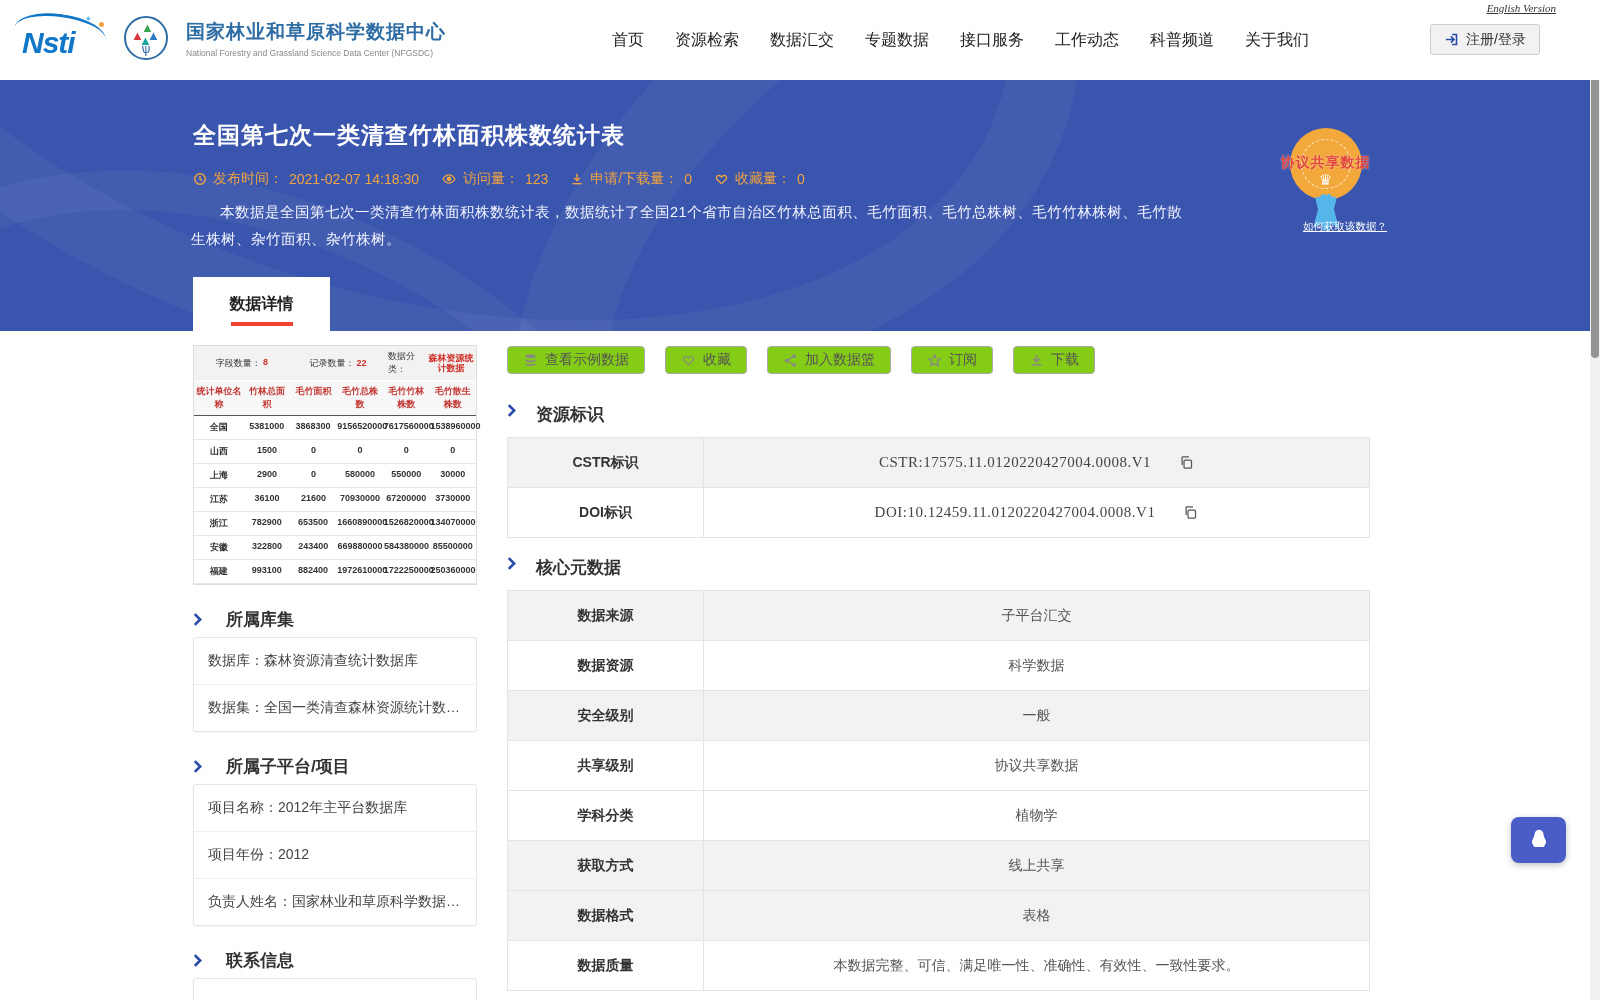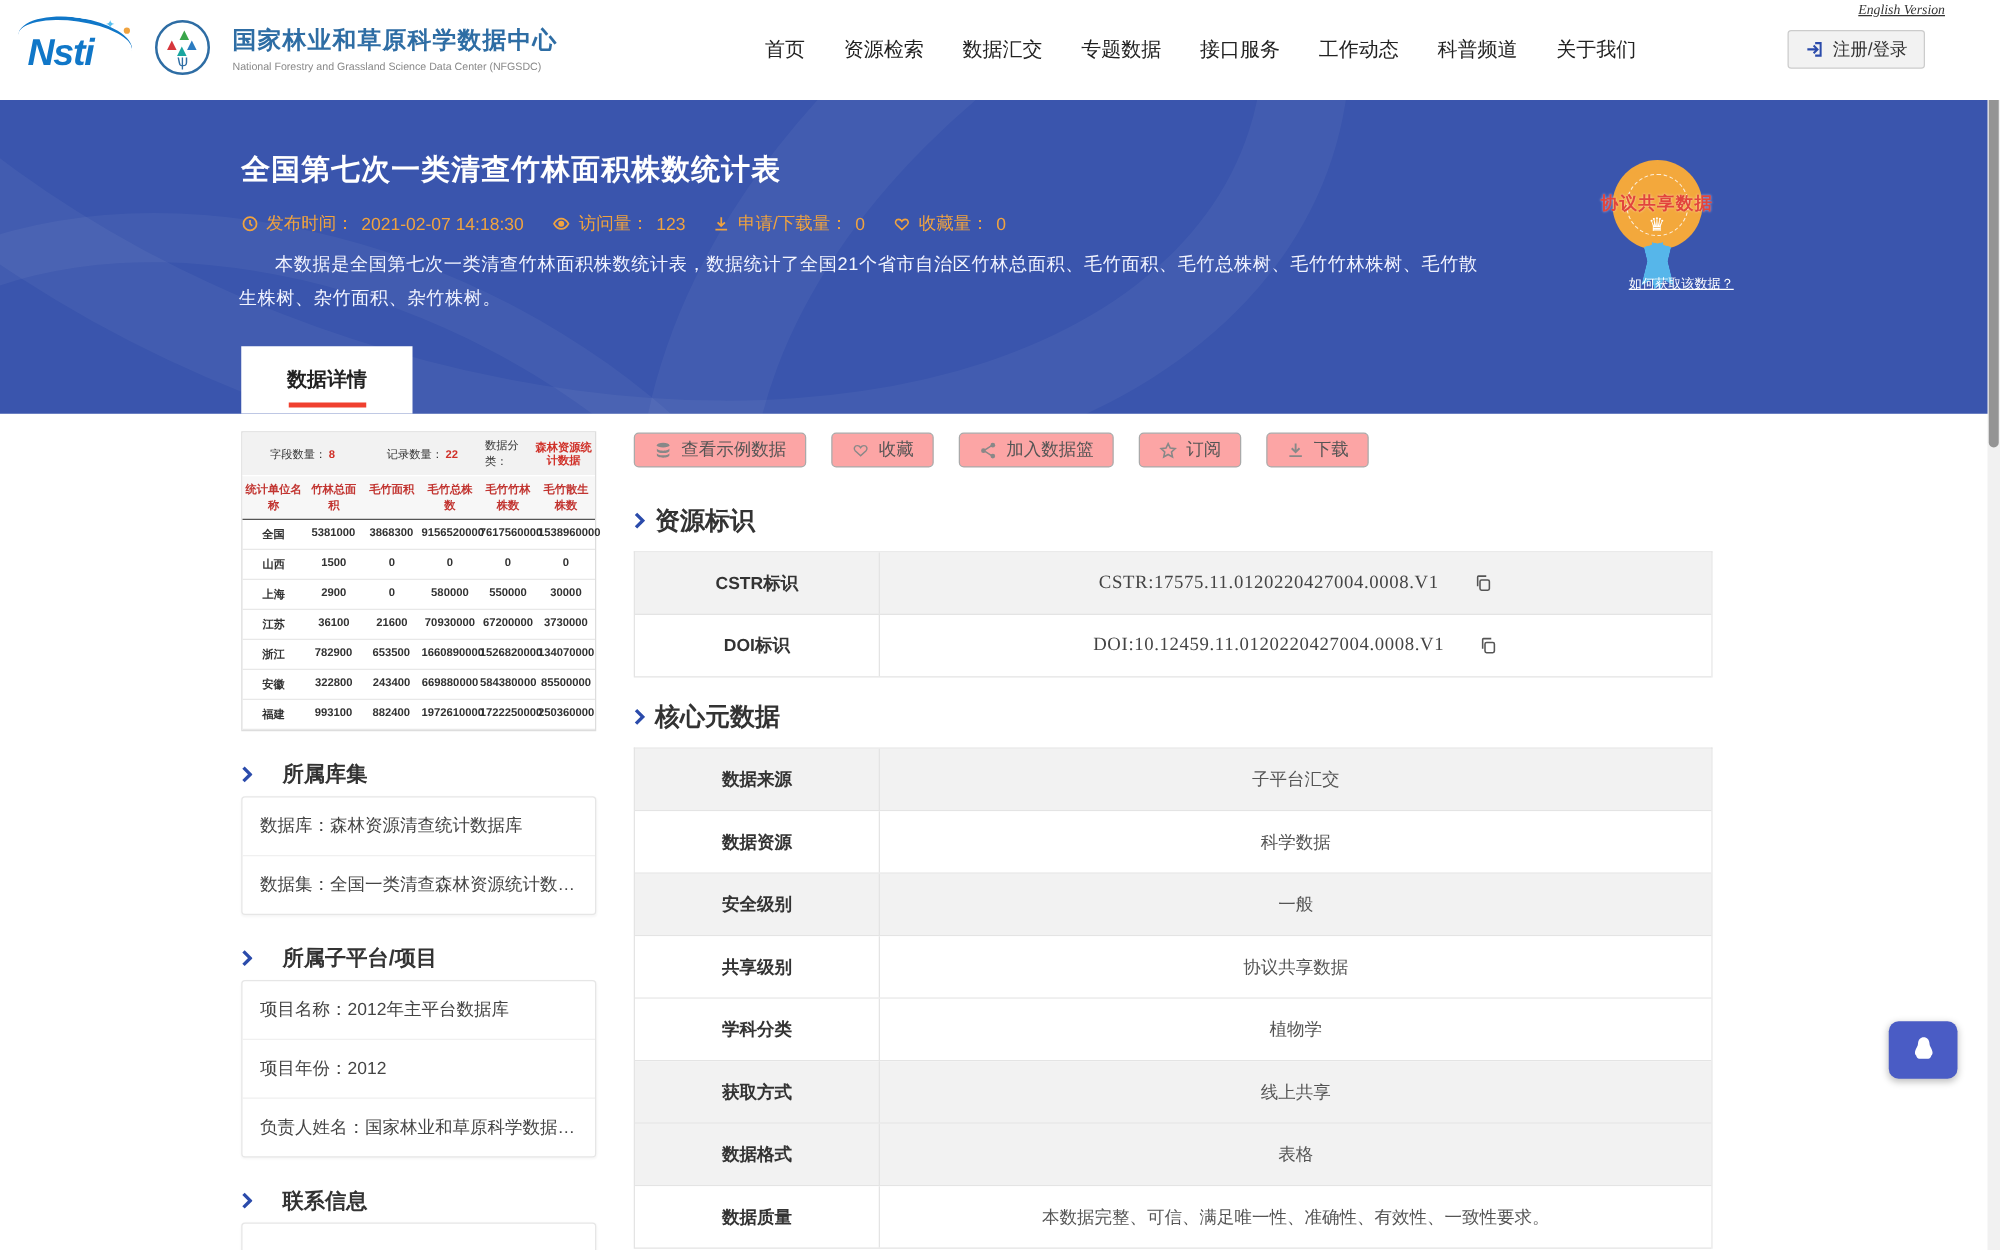--- a/index.html
+++ b/index.html
@@ -70,23 +70,23 @@
   .sec-title { display:flex; align-items:center; gap:24px; font-size:17px; font-weight:bold; color:#333; margin-top:23px; }
   .sec-title svg { color:#2b4bab; }
   .side-card { margin-top:6px; background:#fff; border:1px solid #e6e6e6; border-radius:3px; box-shadow:0 1px 2px rgba(0,0,0,0.04); }
   .side-item { padding:14px 14px; font-size:14px; color:#444; border-bottom:1px solid #f0f0f0; white-space:nowrap; overflow:hidden; }
   .side-item:last-child { border-bottom:none; }
   .contact-item { display:flex; align-items:center; gap:10px; padding:20px 14px; font-size:14px; color:#444; }
 
   
   .right-col { position:absolute; left:507px; top:346px; width:863px; }
   .btn-row { display:flex; gap:20px; }
-  .act-btn { height:28px; border:1px solid #a9a9a9; border-radius:4px; background:#fca5a5; display:flex; align-items:center; gap:7px; padding:0 15px; font-size:14px; color:#555; cursor:pointer; }
+  .act-btn { height:28px; border:1px solid #a9a9a9; border-radius:4px; background:#84cc16; display:flex; align-items:center; gap:7px; padding:0 15px; font-size:14px; color:#555; cursor:pointer; }
   .act-btn svg { color:#888; }
-  .r-sec-title { display:flex; align-items:center; gap:8px; font-size:20px; font-weight:bold; color:#333; }
+  .r-sec-title { display:flex; gap:20px; font-size:17px; font-weight:bold; color:#333; }
   .r-sec-title svg { color:#2b4bab; }
   .t-resource { margin-top:29px; }
   .meta-table { margin-top:11px; border:1px solid #e4e4e4; border-bottom:none; }
   .m-row { display:flex; border-bottom:1px solid #e4e4e4; background:#fff; }
   .m-row.gray { background:#f2f2f2; }
   .m-label { width:196px; min-height:49px; display:flex; align-items:center; justify-content:center; font-size:14px; font-weight:bold; color:#333; border-right:1px solid #e4e4e4; }
   .m-value { flex:1; min-height:49px; display:flex; align-items:center; justify-content:center; font-size:14px; color:#555; gap:28px; }
   .m-value.mono { font-family:"Liberation Serif", serif; font-size:15px; letter-spacing:0.5px; color:#444; }
   .copy-ic { cursor:pointer; color:#555; display:inline-flex; }
   .t-core { margin-top:18px; }
@@ -200,21 +200,21 @@
   <div class="tab">
     <span class="tab-label">数据详情</span>
     <span class="tab-bar"></span>
   </div>
 </div>
 
 <div class="left-col">
 
   <div class="preview">
     <div class="pv-info">
-      <div style="width:96px;">
+      <div style="width:96px;font-family:Liberation Mono, monospace;">
         <span class="lbl">字段数量：</span>
         <span class="num">8</span>
       </div>
       <div style="width:96px;">
         <span class="lbl">记录数量：</span>
         <span class="num">22</span>
       </div>
       <div style="flex:1;">
         <span class="lbl">数据分类：</span>
         <span class="pv-cat-val">森林资源统计数据</span>

